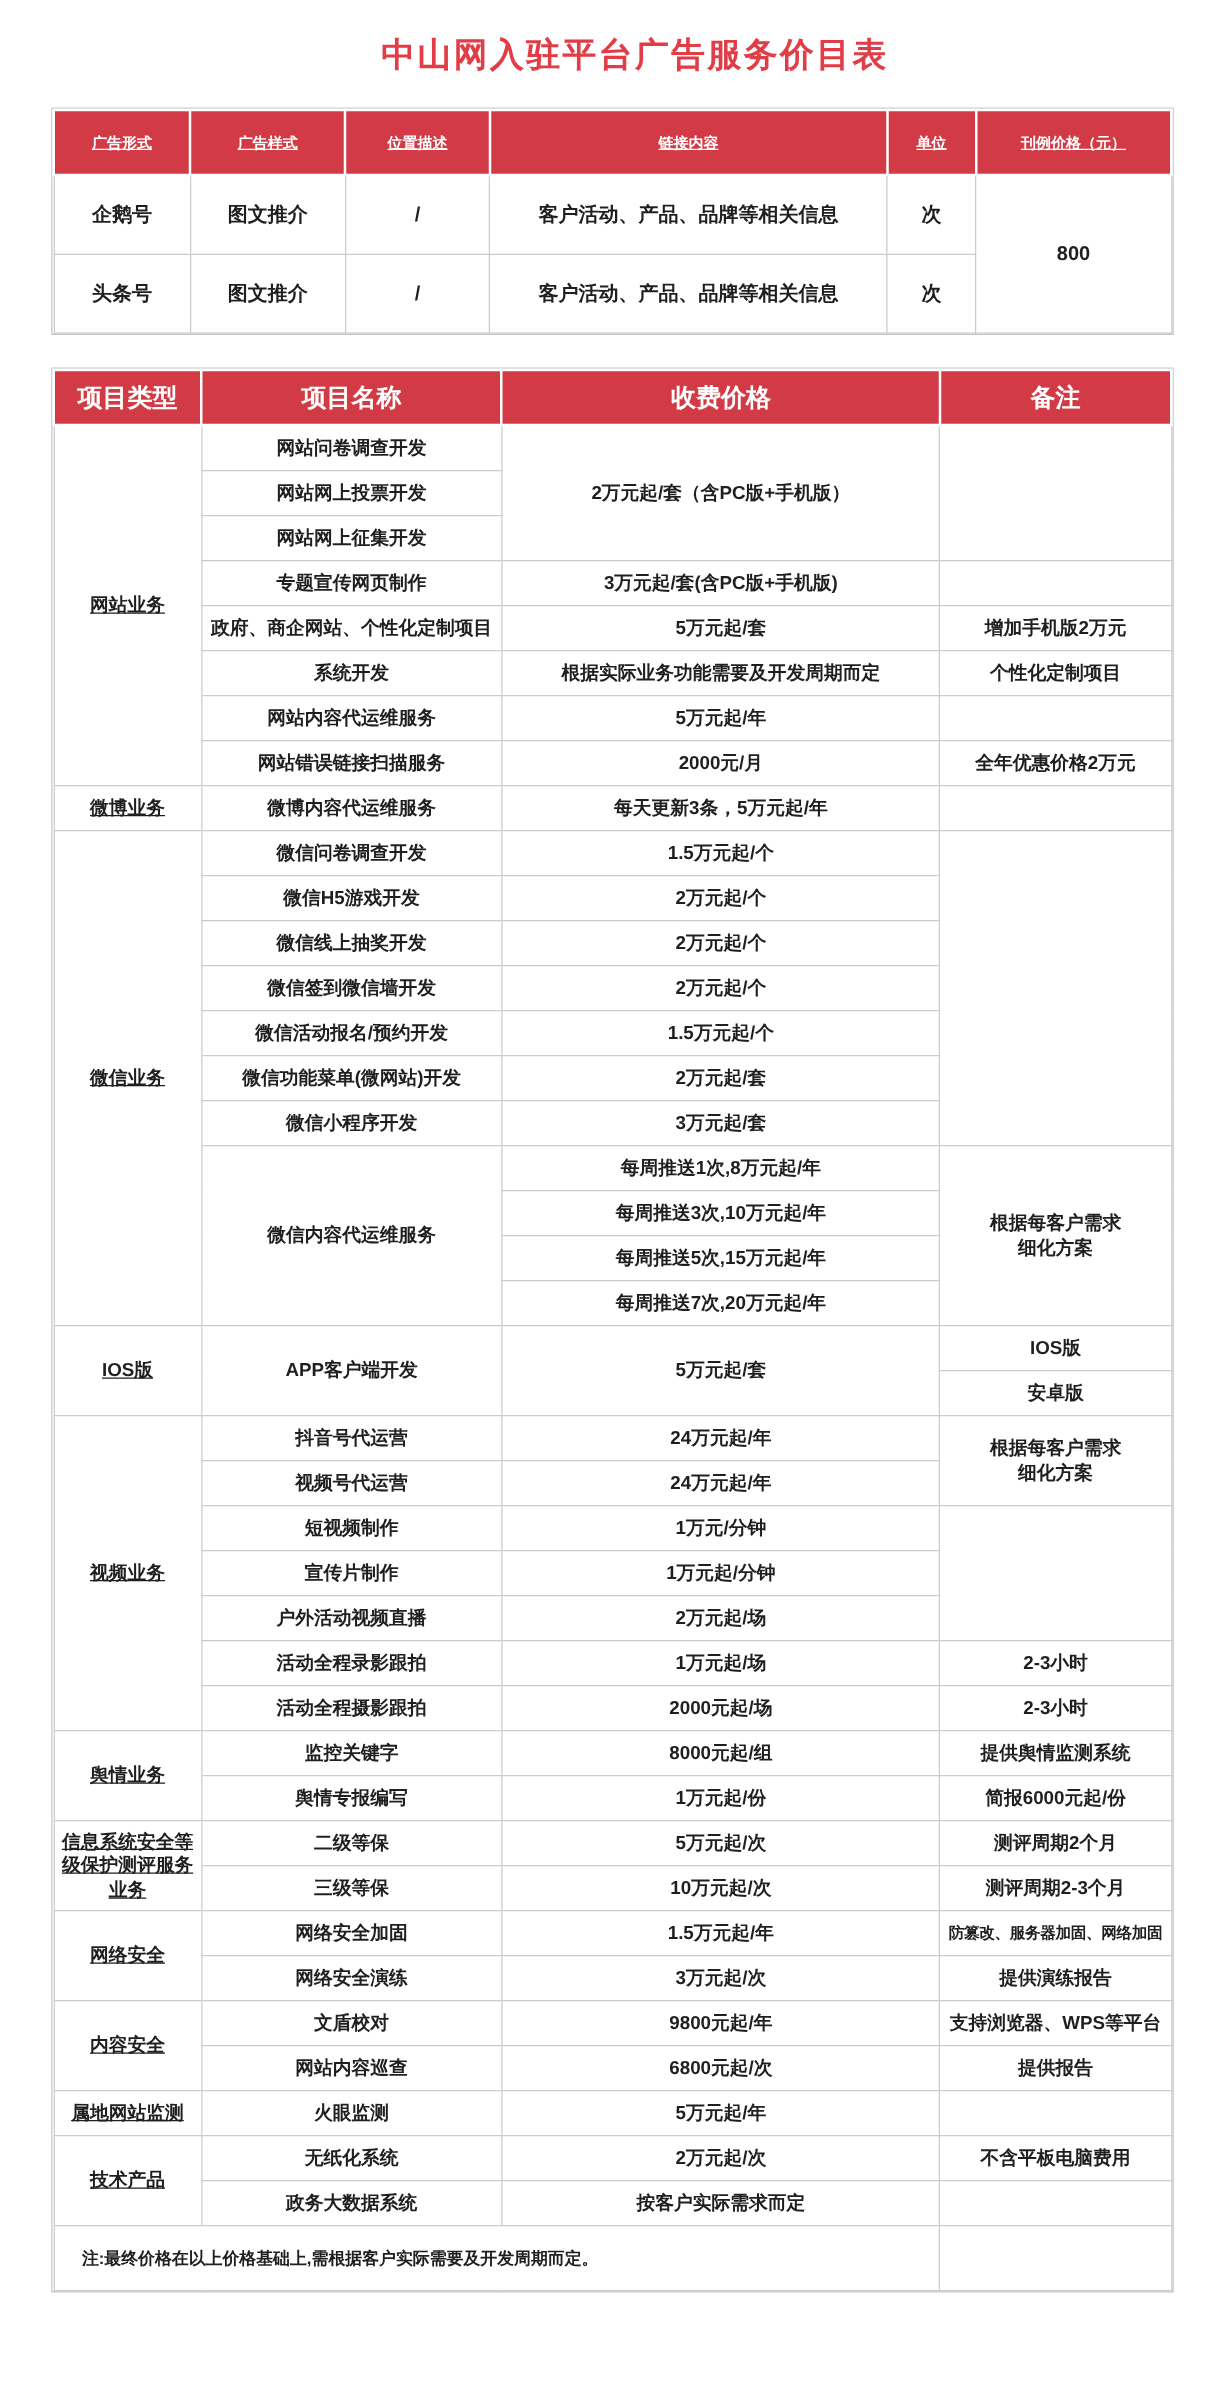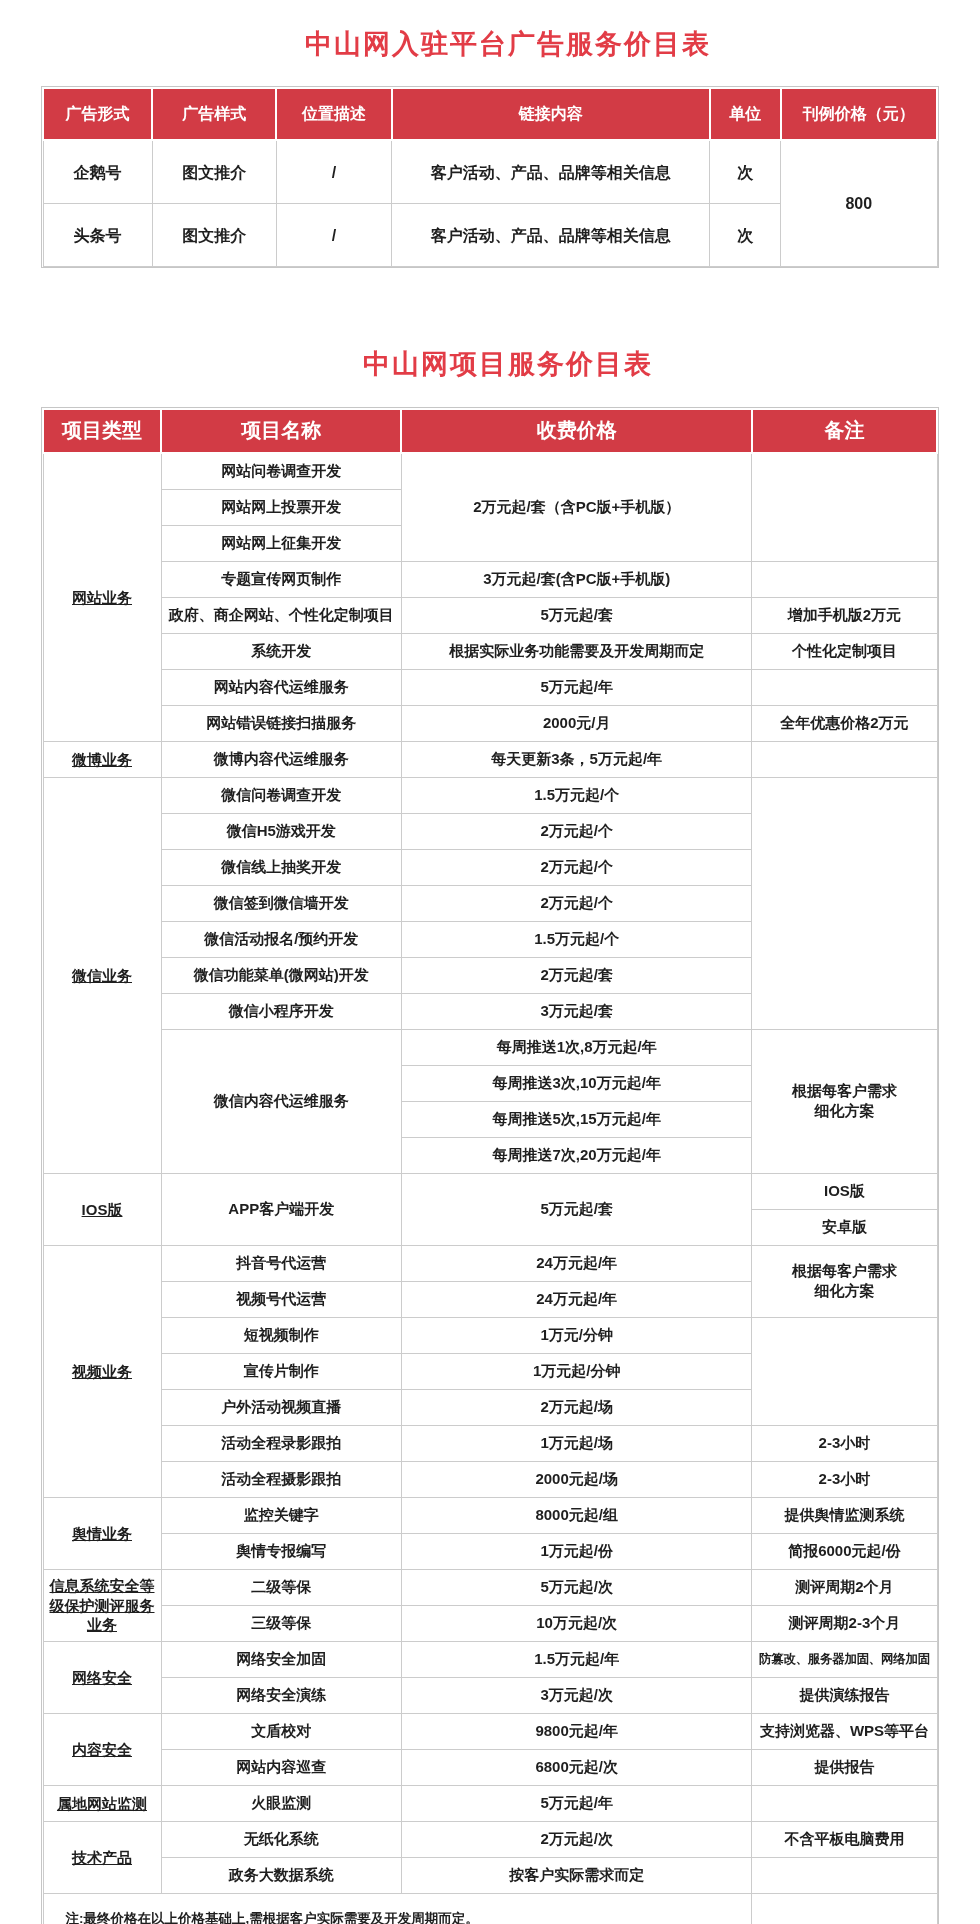--- a/index.html
+++ b/index.html
@@ -44,21 +44,21 @@
     border:1px solid #cccccc;
     text-align:center;
     vertical-align:middle;
     font-weight:700;
     color:#1f1f1f;
     white-space:pre-line;
     padding:5px 4px;
     line-height:1.35;
   }
   
-  .ad-table th{font-size:16px;height:42px;}
+  .ad-table th{font-size:12px;height:42px;text-decoration:underline;}
   .ad-table td{font-size:16px;height:52px;}
   
   .project-table th{font-size:20px;height:34px;}
   .project-table td{font-size:15px;height:27px;padding:4px 4px;}
   .project-table td.cat{font-size:15px;line-height:1.3;padding:4px 2px;text-decoration:underline;}
   .project-table td.compact{font-size:12.5px;letter-spacing:-0.3px;margin-left:44px;}
   .project-table td.note{
     text-align:left;
     font-size:13.5px;
     padding:12px 8px 12px 22px;
@@ -105,21 +105,20 @@
             <td>头条号</td>
             <td>图文推介</td>
             <td>/</td>
             <td>客户活动、产品、品牌等相关信息</td>
             <td>次</td>
           </tr>
         </tbody>
     </table>
   </div>
 
-  <h1 class="doc-title title-2">中山网项目服务价目表</h1>
 
   <div class="table-wrap">
     <table class="project-table">
       <colgroup>
         <col style="width:13.2%">
         <col style="width:26.9%">
         <col style="width:39.2%">
         <col style="width:20.7%">
       </colgroup>
       <thead>

